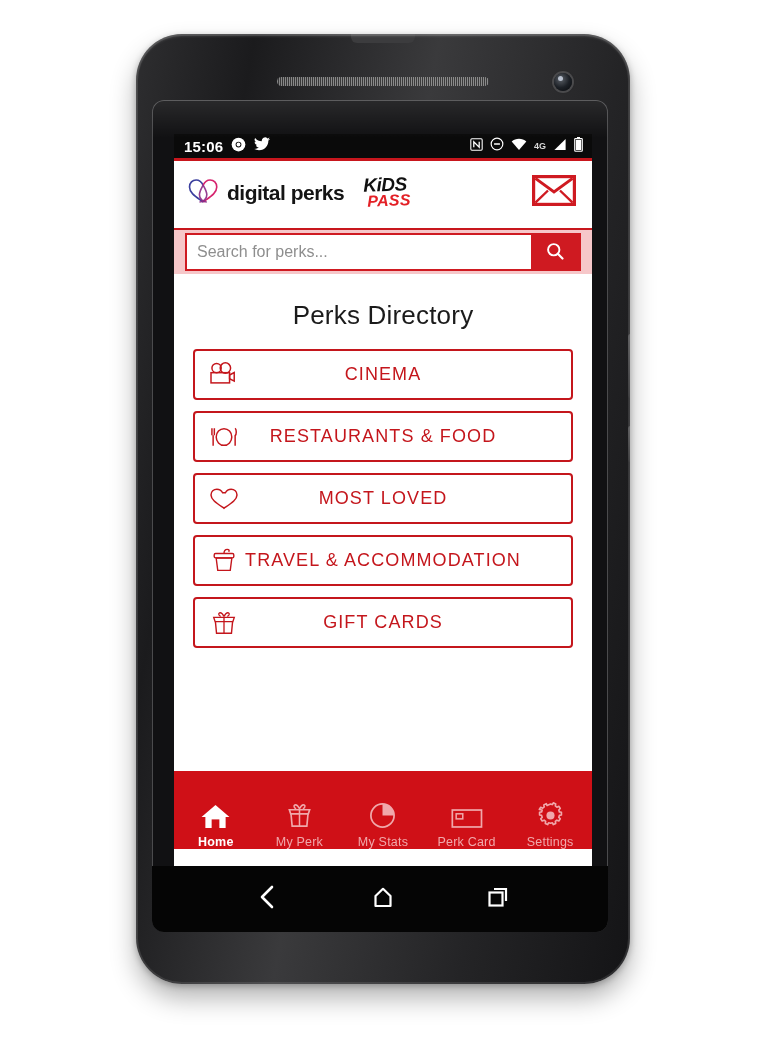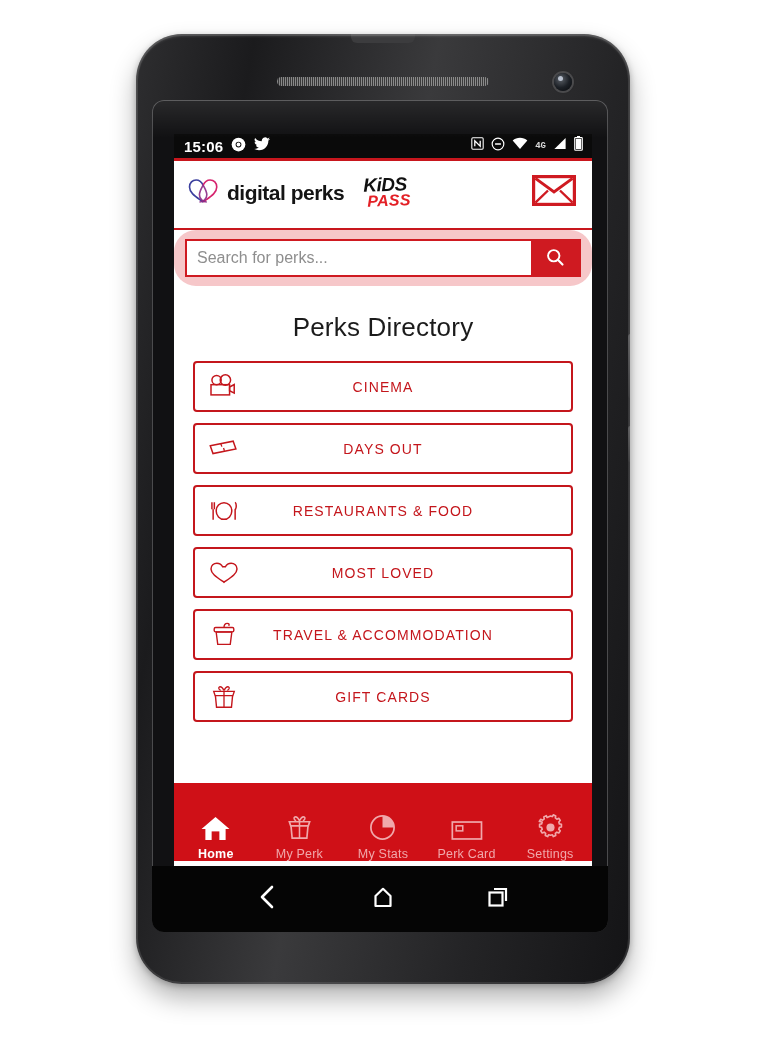--- a/index.html
+++ b/index.html
@@ -72,41 +72,41 @@
 
   
   .statusbar{
     height:27px; background:#0a0a0a; color:#fff;
     display:flex; align-items:center; justify-content:space-between;
     padding:0 9px 0 10px;
     border-bottom:3px solid #c8161d;
   }
   .sb-left{ display:flex; align-items:center; gap:8px; }
   .sb-time{ font-size:15px; font-weight:700; letter-spacing:.2px; color:#fff; }
-  .sb-right{ display:flex; align-items:center; gap:7px;font-family:Liberation Mono, monospace; }
+  .sb-right{ display:flex; align-items:center; gap:7px; }
   .sb-ico{ display:block; }
 
   
   .app-header{
     background:#fff; height:69px;
     display:flex; align-items:center; padding:0 16px 4px 13px;
     border-bottom:2px solid #c8161d;
   }
   .brand{ display:flex; align-items:center; gap:7px; }
   .brand-name{
     font-size:21px; font-weight:700; color:#141414; letter-spacing:-.5px;
   }
   .kidspass{ margin-left:16px; line-height:.92; text-align:center; transform:rotate(-2deg); }
   .kp-kids{ font-size:19px; font-weight:700; color:#111; letter-spacing:-.5px; font-style:italic; }
   .kp-pass{ font-size:16px; font-weight:700; color:#e32026; letter-spacing:.3px; font-style:italic; margin-left:7px; display:block; }
   .spacer{ flex:1; }
 
   
   .searchband{
-    background:#f6c7c9; padding:9px 11px;border-radius:22px;
+    background:#f6c7c9; padding:3px 11px;
   }
   .searchrow{
     display:flex; height:38px; border:2px solid #cf1a21; background:#fff;
   }
   .search-input{
     flex:1; border:0; outline:0; background:#fff;
     font-family:"Liberation Sans",sans-serif; font-size:16px; color:#3c3c3c;
     padding:0 10px;
   }
   .search-input::placeholder{ color:#8e8e8e; }
@@ -125,21 +125,21 @@
   .cat-btn{
     position:relative; height:51px; border:2px solid #c4161c; border-radius:4px;
     background:#fff; cursor:pointer; display:flex; align-items:center;
   }
   .cat-ico{
     position:absolute; left:12px; top:50%; transform:translateY(-50%);
     width:34px; height:30px; display:flex; align-items:center; justify-content:center;
   }
   .cat-label{
     flex:1; text-align:center; color:#c4161c;
-    font-size:14px; letter-spacing:1.1px; font-weight:400;
+    font-size:18px; letter-spacing:1.1px; font-weight:400;
   }
 
   
   .tabbar{
     background:#cf1017; height:78px; display:flex; align-items:flex-end;
   }
   .tab{
     flex:1; display:flex; flex-direction:column; align-items:center; gap:5px;
     cursor:pointer; padding-top:4px;
   }
@@ -275,29 +275,20 @@
                 <svg width="32" height="26" viewBox="0 0 34 28">
                   <circle cx="9" cy="6.5" r="5" fill="none" stroke="#c4161c" stroke-width="1.6"></circle>
                   <circle cx="18.5" cy="6.5" r="5.6" fill="none" stroke="#c4161c" stroke-width="1.6"></circle>
                   <rect x="3" y="11.5" width="20" height="11" fill="none" stroke="#c4161c" stroke-width="1.6"></rect>
                   <path d="M23 14l5-2.6v9.2L23 18z" fill="none" stroke="#c4161c" stroke-width="1.6"></path>
                 </svg>
               </span>
               <span class="cat-label">CINEMA</span>
             </div>
 
-            <div class="cat-btn">
-              <span class="cat-ico">
-                <svg width="32" height="22" viewBox="0 0 34 24">
-                  <path d="M2 8.5 27 3.5l3 8.5-25 5z" fill="none" stroke="#c4161c" stroke-width="1.6"></path>
-                  <path d="M13.5 6.2l1.2 3.2M16.5 10.9l1 3" fill="none" stroke="#c4161c" stroke-width="1.4"></path>
-                </svg>
-              </span>
-              <span class="cat-label">DAYS OUT</span>
-            </div>
 
             <div class="cat-btn">
               <span class="cat-ico">
                 <svg width="32" height="26" viewBox="0 0 34 28">
                   <ellipse cx="17" cy="14" rx="8.4" ry="9" fill="none" stroke="#c4161c" stroke-width="1.6"></ellipse>
                   <path d="M4 4.5v7.5M6.6 4.5v7.5M5.3 12v11.5" fill="none" stroke="#c4161c" stroke-width="1.6"></path>
                   <path d="M29 4.5c1.6 1.5 1.6 6.5 0 8v11" fill="none" stroke="#c4161c" stroke-width="1.6"></path>
                 </svg>
               </span>
               <span class="cat-label">RESTAURANTS &amp; FOOD</span>

